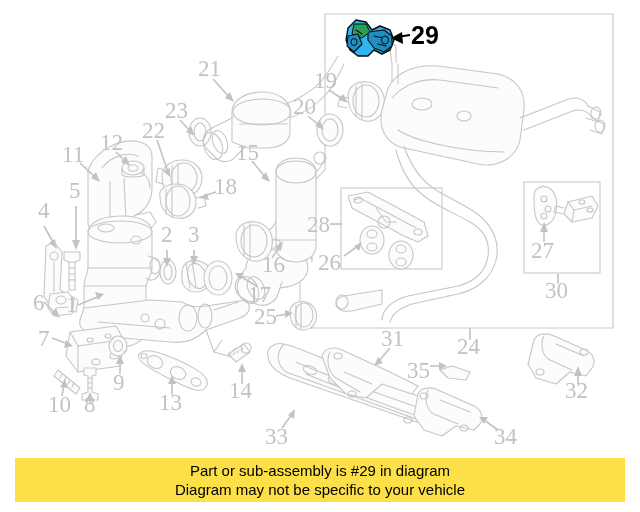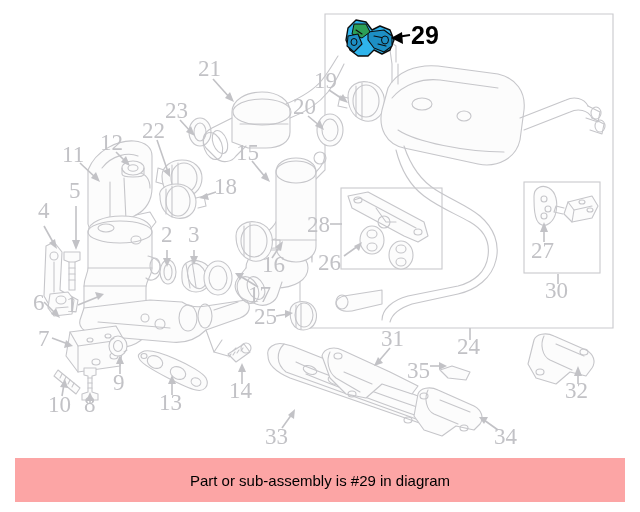--- a/index.html
+++ b/index.html
@@ -72,21 +72,21 @@
     fill: #000000;
     font-size: 25px;
     font-weight: bold;
   }
   #caption-banner {
     position: absolute;
     left: 15px;
     top: 458px;
     width: 610px;
     height: 44px;
-    background: #fca5a5;
+    background: #fde047;
     display: flex;
     flex-direction: column;
     align-items: center;
     justify-content: center;
     box-sizing: border-box;
   }
   .caption-line {
     color: #000000;
     font-family: "Liberation Sans", sans-serif;
     font-size: 15px;
@@ -586,15 +586,16 @@
       <path class="hl-leader" d="M410,35 L397,37"></path>
       <polygon class="hl-leader-head" points="391,38 402,32 403,44"></polygon>
     </g>
 
     <text class="hl-label" x="411" y="44">29</text>
 
   </svg>
 
   <div id="caption-banner">
     <div class="caption-line">Part or sub-assembly is #29 in diagram</div>
+    <div class="caption-line">Diagram may not be specific to your vehicle</div>
   </div>
 
 </div>
 
 </body></html>

